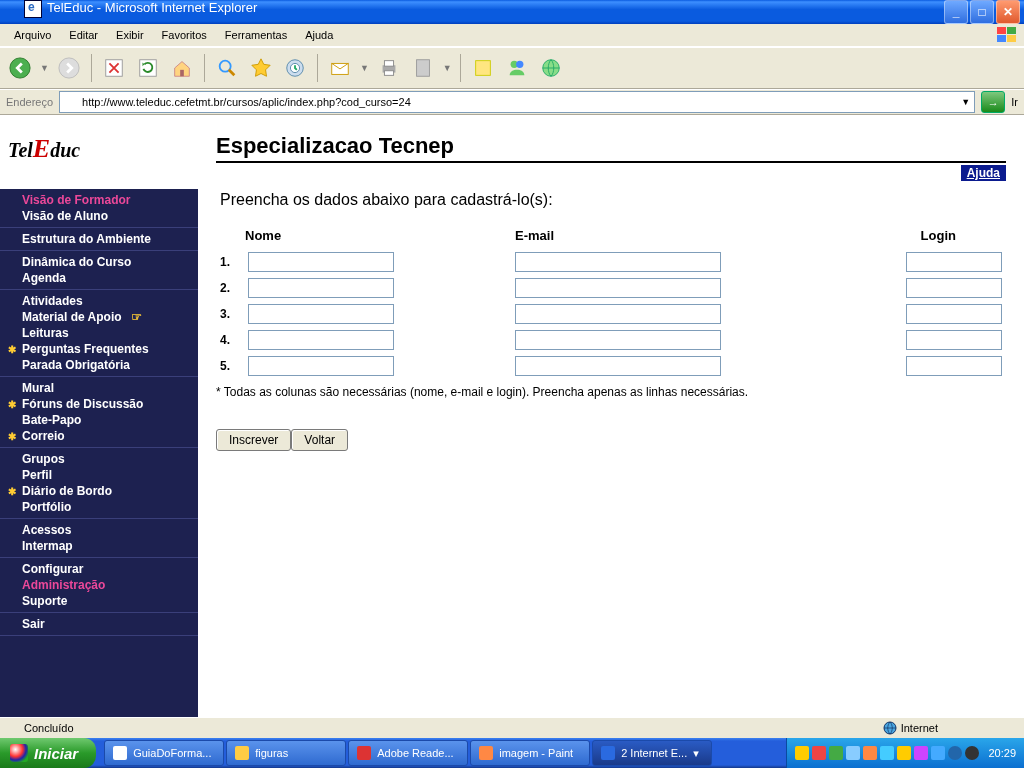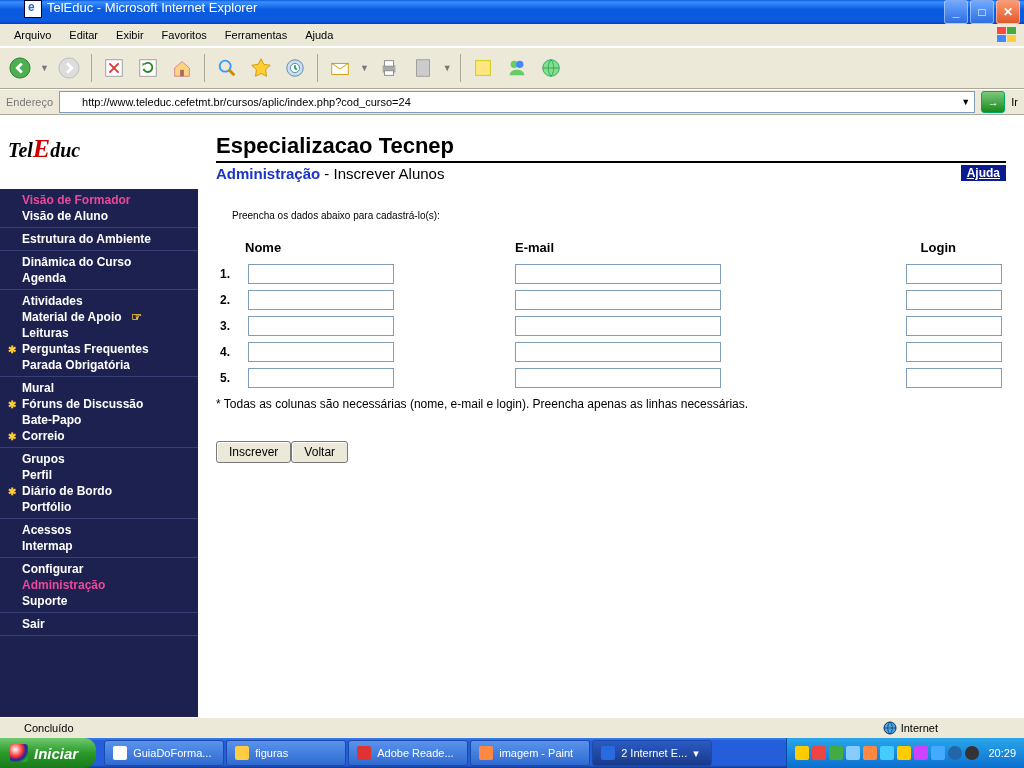--- a/index.html
+++ b/index.html
@@ -31,21 +31,21 @@
 .sitem{padding:1px 4px 1px 18px;position:relative;cursor:pointer;line-height:14px}
 .sitem.gold{color:#ec4899}
 .sitem .star{position:absolute;left:4px;top:2px;color:#ffcc33;font-size:10px}
 .sitem .hand{position:absolute;right:56px;top:1px}
 .main{flex:1;padding:10px 18px;position:relative;font-family:Verdana,Arial,sans-serif}
 .main h1{font-size:22px;font-weight:bold;margin:8px 0 2px 0;font-family:Arial}
 .hr{border-bottom:2px solid #000;margin-bottom:2px}
 .subhead{font-size:15px;margin:2px 0 8px 0}
 .subhead .adm{color:#1a34c5;font-weight:bold}
 .helpbox{position:absolute;right:18px;top:50px;background:#0b1b8f;color:#fff;padding:1px 6px;font-weight:bold;text-decoration:underline;font-size:12px}
-.instr{font-size:10px;margin:28px 0 18px 16px}
+.instr{font-size:16px;margin:28px 0 18px 4px}
 .ftable{width:100%;border-collapse:collapse}
 .ftable th{text-align:left;font-size:13px;padding-bottom:6px}
 .ftable td{padding:3px 4px;font-size:12px}
 .ftable td.num{width:20px;text-align:left;font-weight:bold}
 .finput{border:1px solid #7f9db9;background:#fff;font-size:12px;padding:1px 2px}
 .finput.nome{width:140px;height:16px}
 .finput.email{width:200px;height:16px}
 .finput.login{width:90px;height:16px}
 .col-email{padding-left:40px !important}
 .note{font-size:12px;margin-top:6px}
@@ -241,23 +241,20 @@
           <div class="sitem"><span>Suporte</span></div>
         </div>
         <div class="sgroup">
           <div class="sitem"><span>Sair</span></div>
         </div>
       </div>
   </div>
   <div class="main">
     <h1>Especializacao Tecnep</h1>
     <div class="hr"></div>
-    <div class="subhead">
-      <span class="adm">Administração</span><span> - Inscrever Alunos</span>
-    </div>
     <a class="helpbox">Ajuda</a>
     <div class="instr">Preencha os dados abaixo para cadastrá-lo(s):</div>
 
     <table class="ftable">
       <tbody>
           <tr>
         <th></th>
         <th>Nome</th>
         <th class="col-email">E-mail</th>
         <th style="text-align:right;padding-right:50px">Login</th>

